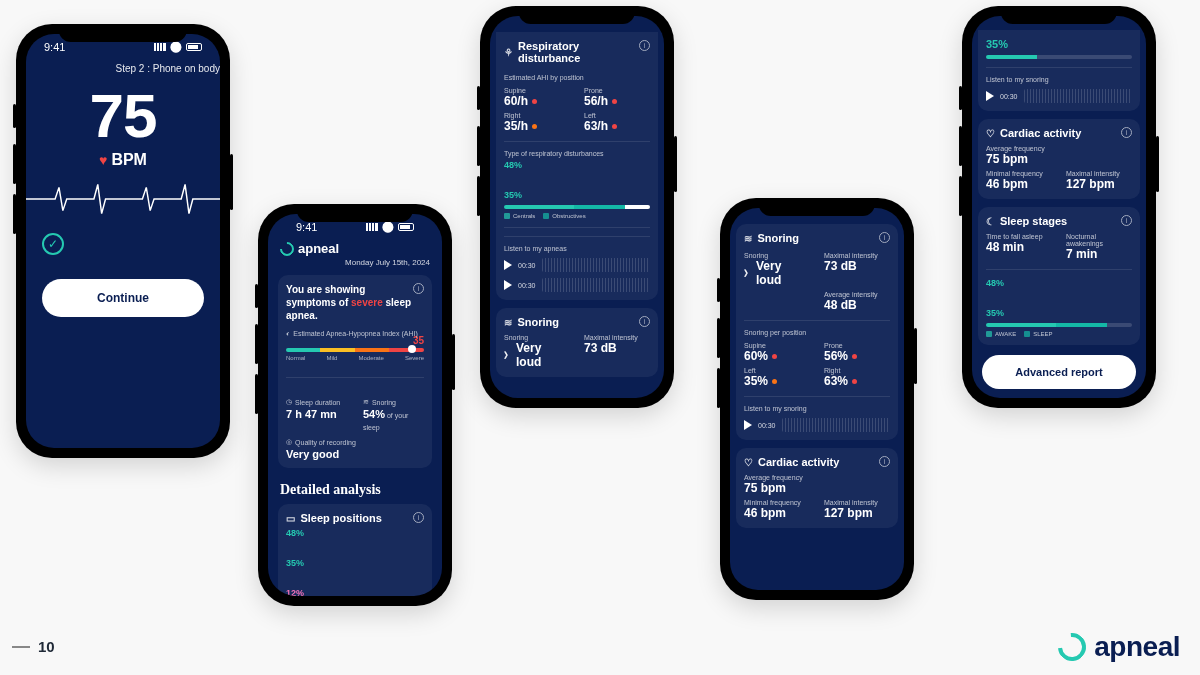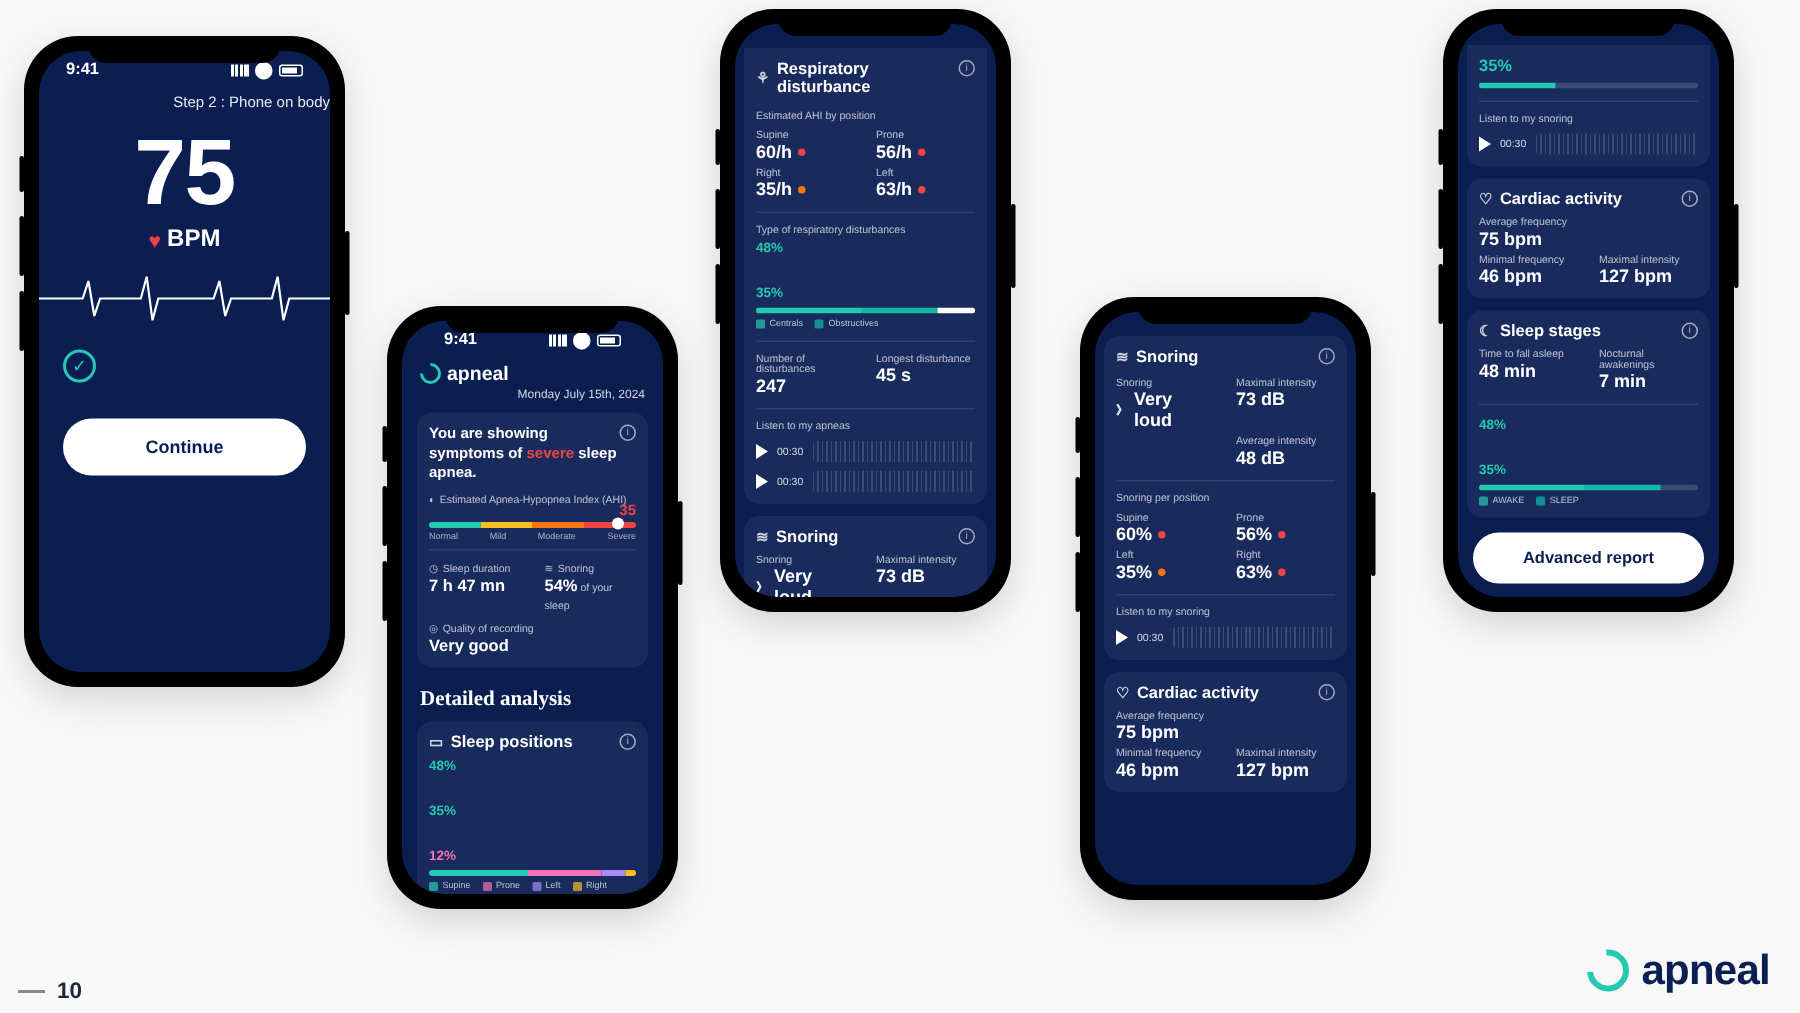--- a/index.html
+++ b/index.html
@@ -8,21 +8,21 @@
 
   .phone { position: absolute; background: #000; border-radius: 36px; padding: 10px; box-shadow: 0 8px 24px rgba(0,0,0,.15); }
   .phone .screen { background: #0a1e52; border-radius: 28px; width: 100%; height: 100%; overflow: hidden; color: #fff; position: relative; font-size: 10px; }
   .phone .notch { position: absolute; top: 0; left: 50%; transform: translateX(-50%); width: 60%; height: 18px; background: #000; border-radius: 0 0 12px 12px; z-index: 5; }
   .phone .side-btn { position: absolute; background: #000; border-radius: 2px; }
   .phone .side-btn.l1 { left: -3px; top: 80px; width: 3px; height: 24px; }
   .phone .side-btn.l2 { left: -3px; top: 120px; width: 3px; height: 40px; }
   .phone .side-btn.l3 { left: -3px; top: 170px; width: 3px; height: 40px; }
   .phone .side-btn.r1 { right: -3px; top: 130px; width: 3px; height: 56px; }
 
-  .status-bar { display: flex; justify-content: space-between; align-items: flex-start; padding: 6px 18px 2px; font-size: 11px; font-weight: 700; }
+  .status-bar { display: flex; justify-content: space-between; align-items: flex-end; padding: 6px 18px 2px; font-size: 11px; font-weight: 400; }
   .status-icons { display: flex; gap: 4px; align-items: center; }
   .sig, .wifi, .bat { width: 12px; height: 8px; display: inline-block; }
   .sig { background: linear-gradient(to right,#fff 0 2px,transparent 2px 3px,#fff 3px 5px,transparent 5px 6px,#fff 6px 8px,transparent 8px 9px,#fff 9px 12px); }
   .bat { width: 16px; border: 1px solid #fff; border-radius: 2px; position: relative; }
   .bat::after { content:""; position:absolute; left:1px; top:1px; bottom:1px; width:70%; background:#fff; }
 
   
   .p1 { left: 16px; top: 24px; width: 214px; height: 434px; }
   .p1 .step { text-align: right; font-size: 10px; margin-top: 8px; opacity: .9; }
   .p1 .bpm-val { font-size: 62px; font-weight: 800; text-align: center; margin-top: 6px; letter-spacing: -1px; }
@@ -44,21 +44,21 @@
   .sc2 .date { font-size:8px; opacity:.8; padding:0 2px 8px;text-align:right; }
   .card { background: rgba(255,255,255,.06); border-radius: 10px; padding: 8px; margin-bottom: 8px; }
   .card .info-ico { float:right; opacity:.6; width:11px;height:11px;border:1px solid currentColor;border-radius:50%;text-align:center;font-size:7px;line-height:9px;}
   .symptom { font-size:10px; font-weight:600; line-height:1.3; }
   .symptom .sev { color:#ef4444; }
   .ahi-label { font-size:7px; opacity:.7; margin-top:8px; display:flex; align-items:center; gap:3px; }
   .ahi-val { text-align:right; color:#ef4444; font-size:10px; font-weight:700; margin-top:-2px; }
   .ahi-bar { height:4px; border-radius:2px; background:linear-gradient(to right,#25c9b1 0 25%,#fbbf24 25% 50%,#f97316 50% 75%,#ef4444 75% 100%); position:relative; margin-top:2px;}
   .ahi-bar .marker { position:absolute; top:-3px; width:8px; height:8px; background:#fff; border-radius:50%; right:6%; }
   .ahi-ticks { display:flex; justify-content:space-between; font-size:6px; opacity:.6; margin-top:3px; }
-  .stats-row { display:flex; gap:16px; margin-top:5px; padding-top:8px; border-top:1px solid rgba(255,255,255,.1);}
+  .stats-row { display:flex; gap:16px; margin-top:16px; padding-top:20px; border-top:1px solid rgba(255,255,255,.1);}
   .stat { flex:1; }
   .stat .sl { font-size:7px; opacity:.7; display:flex;align-items:center;gap:3px;}
   .stat .sv { font-size:11px; font-weight:700; margin-top:2px; }
   .stat .sv .sub { font-size:7px; font-weight:400; opacity:.7; }
   .sc2 h2 { font-size:14px; font-weight:600; padding:6px 2px 6px; font-family: Georgia,serif;}
   .sec-title { display:flex; align-items:center; gap:5px; font-size:11px; font-weight:600; }
   .sec-title .sicon { opacity:.8; font-size:10px; }
   .split-bar { height:4px; border-radius:2px; display:flex; overflow:hidden; margin:5px 0 3px; }
   .split-bar span { display:block; height:100%; }
   .pct-row { display:flex; gap:20px; font-size:9px; font-weight:600;flex-direction:column; }
@@ -80,21 +80,21 @@
   .ts { font-size:7px; opacity:.8; }
   .wave { flex:1; height:14px; background: repeating-linear-gradient(90deg, rgba(255,255,255,.25) 0 1px, transparent 1px 3px); border-radius:2px; opacity:.6; }
 
   
   .p4 { left: 720px; top: 198px; width: 194px; height: 402px; }
   
   .p5 { left: 962px; top: 6px; width: 194px; height: 402px; }
   .adv-btn { margin: 10px; background:#fff; color:#0a1e52; border-radius:22px; text-align:center; padding:11px; font-size:11px; font-weight:600; }
 
   
-  .page-num { position:absolute; left:12px; bottom:6px; font-size:15px; font-weight:700; color:#1f2937; display:flex; align-items:center; gap:8px;}
+  .page-num { position:absolute; left:12px; bottom:20px; font-size:15px; font-weight:700; color:#1f2937; display:flex; align-items:center; gap:8px;}
   .page-num::before { content:""; width:18px; height:2px; background:#888; display:inline-block; }
   .brand-foot { position:absolute; right:20px; bottom:12px; display:flex; align-items:center; gap:8px; }
   .brand-foot .bl { width:28px; height:28px; border:4px solid #25c9b1; border-radius:50%; border-left-color:transparent; transform:rotate(40deg);}
   .brand-foot .bt { font-size:28px; font-weight:700; color:#0a1e52; letter-spacing:-0.5px;}
 
   .pct-teal { color:#25c9b1; } .pct-pink { color:#f472b6; }
 </style>
 </head>
 <body>
 
@@ -299,30 +299,20 @@
             <span class="li">
               <span class="sw" style="background:#25c9b1"></span>
               <span>Centrals</span>
             </span>
             <span class="li">
               <span class="sw" style="background:#14b8a6"></span>
               <span>Obstructives</span>
             </span>
           </div>
       <div class="divider"></div>
-      <div class="grid2">
-        <div class="mini">
-              <p class="lbl">Number of disturbances</p>
-              <p class="val">247</p>
-            </div>
-        <div class="mini">
-              <p class="lbl">Longest disturbance</p>
-              <p class="val">45 s</p>
-            </div>
-      </div>
       <div class="divider"></div>
       <p class="sub-lbl" style="margin-top:0">Listen to my apneas</p>
       <div class="play-row">
             <span class="play"></span>
             <span class="ts">00:30</span>
             <span class="wave"></span>
           </div>
       <div class="play-row">
             <span class="play"></span>
             <span class="ts">00:30</span>

